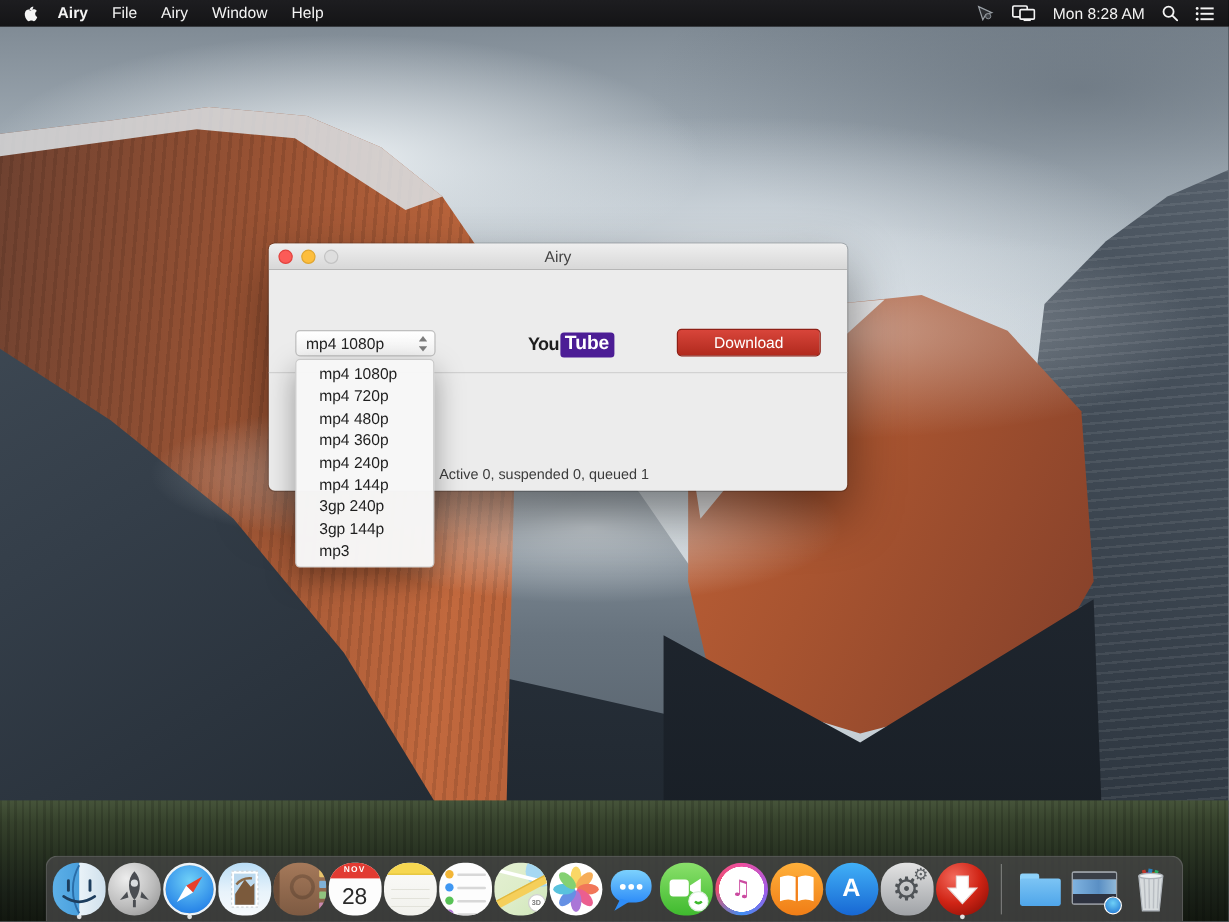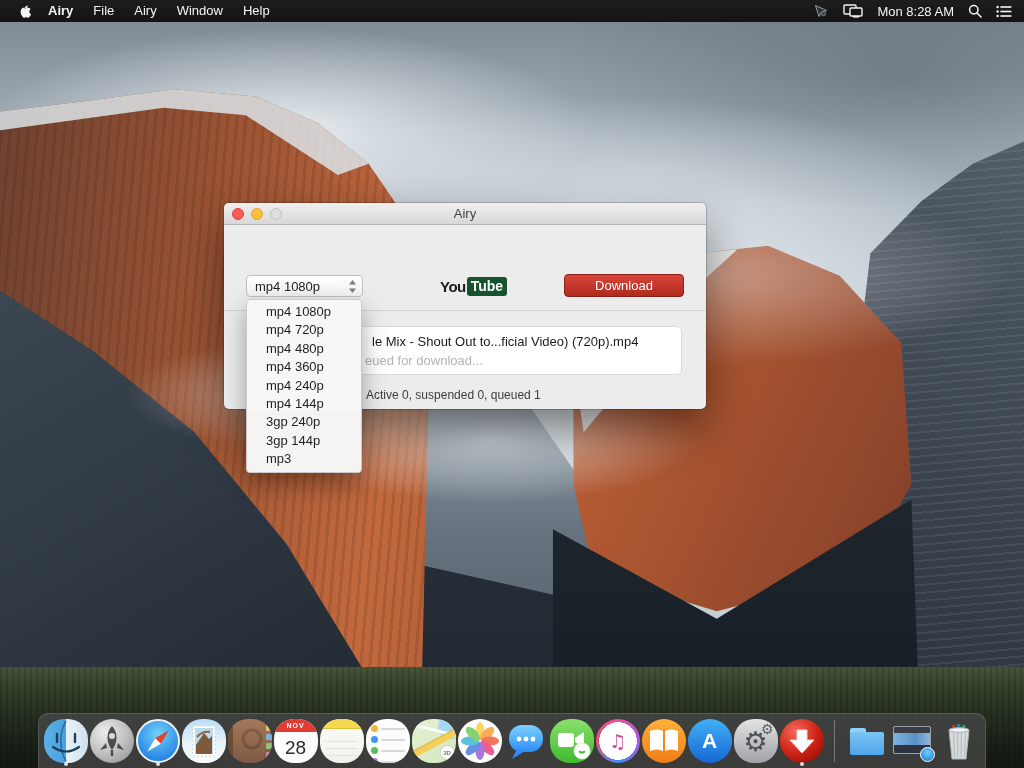--- a/index.html
+++ b/index.html
@@ -73,21 +73,21 @@
   .light.gray { background:#dedede; border:1px solid #c3c3c3; }
   .url-input { position:absolute; left:22px; top:34px; width:438px; height:26px;
     border:1px solid #c6c6c6; border-radius:4px; background:#fff; padding:0 10px;
     font-size:13px; color:#1a1a1a; font-family:"Liberation Sans","DejaVu Sans",sans-serif; outline:none; }
   .quality-select { position:absolute; left:22px; top:72px; width:117px; height:22px;
     background:linear-gradient(180deg,#ffffff,#f2f2f2); border:1px solid #bfbfbf; border-radius:4px;
     display:flex; align-items:center; font-size:13px; color:#222; padding-left:8px; cursor:default; }
   .sel-chevrons { position:absolute; right:5px; top:3px; }
   .yt-logo { position:absolute; left:216px; top:74px; display:flex; align-items:center; }
   .yt-you { font-size:15px; font-weight:bold; color:#1d1d1d; letter-spacing:-0.5px; }
-  .yt-tube { font-size:14px; font-weight:bold; color:#fff; background:#14532d; border-radius:3px;
+  .yt-tube { font-size:16px; font-weight:bold; color:#fff; background:#4c1d95; border-radius:3px;
     padding:1px 4px 2px; margin-left:1px; }
   .download-btn { position:absolute; left:340px; top:71px; width:120px; height:23px;
     background:linear-gradient(180deg,#d8453a,#b12a1e); border:1px solid #8e1f15; border-radius:4px;
     color:#fff; font-size:13px; display:flex; align-items:center; justify-content:center; }
   .win-divider { position:absolute; left:0; top:107px; width:482px; height:1px; background:#d2d2d2; }
   .queue-card { position:absolute; left:22px; top:123px; width:436px; height:49px;
     background:#fff; border:1px solid #d9d9d9; border-radius:5px; }
   .queue-title { position:absolute; left:125px; top:7px; font-size:13px; color:#1b1b1b; white-space:nowrap; }
   .queue-sub { position:absolute; left:118px; top:26px; font-size:13px; color:#b3b3b3; white-space:nowrap; }
   .win-status { position:absolute; left:142px; top:185px; font-size:12px; color:#3c3c3c; white-space:nowrap; }
@@ -255,24 +255,20 @@
       </span>
     </div>
     <div class="yt-logo">
       <span class="yt-you">You</span>
       <span class="yt-tube">Tube</span>
     </div>
     <div class="download-btn">
       <span>Download</span>
     </div>
     <div class="win-divider"></div>
-    <div class="queue-card">
-      <span class="queue-title">le Mix - Shout Out to...ficial Video) (720p).mp4</span>
-      <span class="queue-sub">eued for download...</span>
-    </div>
     <span class="win-status">Active 0, suspended 0, queued 1</span>
   </div>
 
   <div id="quality-menu">
       <div class="dd-item">mp4 1080p</div>
       <div class="dd-item">mp4 720p</div>
       <div class="dd-item">mp4 480p</div>
       <div class="dd-item">mp4 360p</div>
       <div class="dd-item">mp4 240p</div>
       <div class="dd-item">mp4 144p</div>

